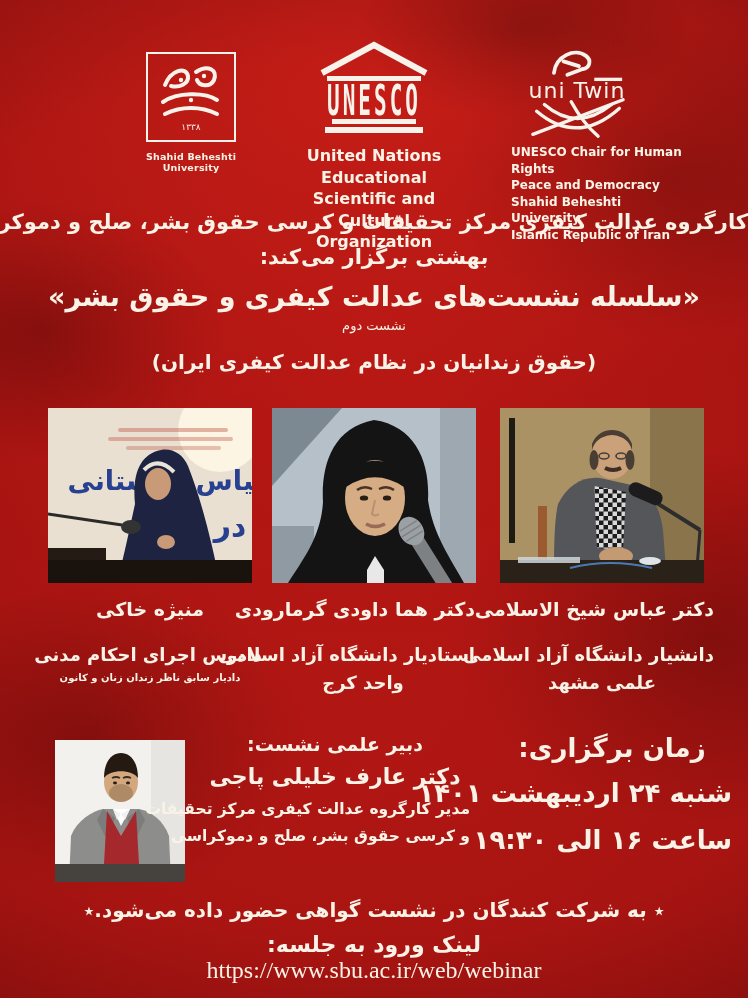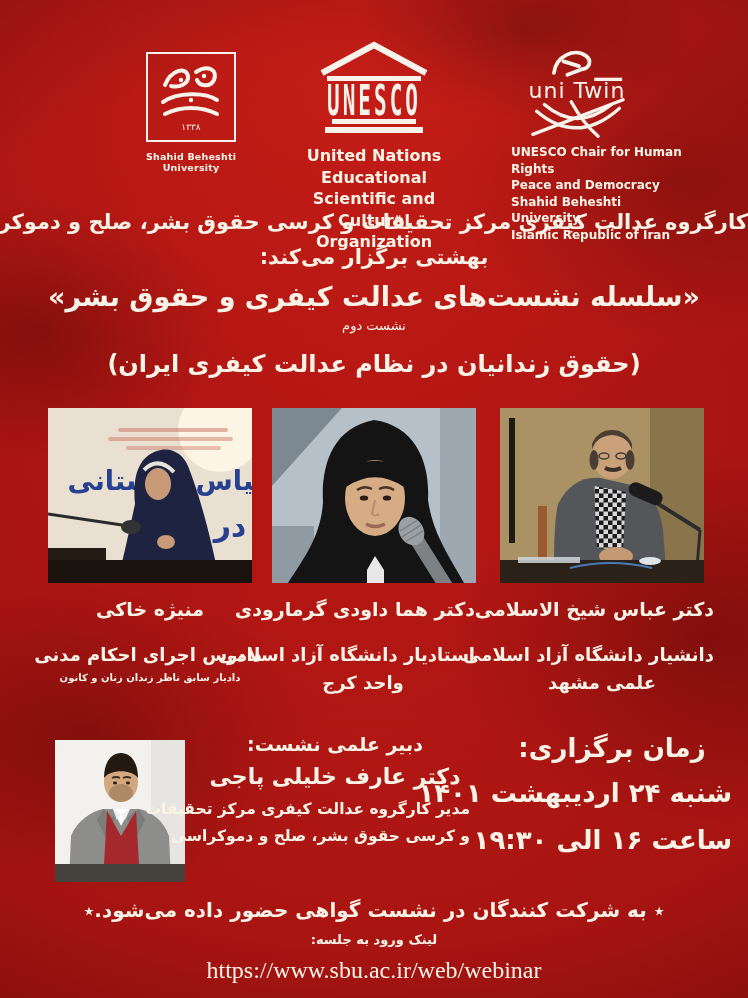--- a/index.html
+++ b/index.html
@@ -21,32 +21,32 @@
   .abs{position:absolute;}
   .fa{color:#f8f3e6;text-align:center;white-space:nowrap;}
   .en{color:#f8f3e6;text-align:center;}
   .w-full{left:0;width:748px;}
   .logo-caption{font-size:9.5px;font-weight:bold;letter-spacing:.2px;}
   .unesco-caption{font-size:16px;font-weight:bold;line-height:1.35;}
   .unitwin-caption{font-size:12px;font-weight:bold;line-height:1.38;text-align:left;}
   .org-line{font-size:21px;font-weight:bold;}
   .series-title{font-size:27px;font-weight:bold;}
   .session-number{font-size:13px;}
-  .topic{font-size:24px;font-weight:bold;}
+  .topic{font-size:20px;font-weight:bold;}
   .cap{width:224px;}
   .cap .name{font-size:19px;font-weight:bold;margin-bottom:24px;}
   .cap .role-lg{font-size:18px;font-weight:bold;margin-bottom:7px;}
   .cap .role-sm{font-size:10px;font-weight:bold;margin-bottom:5px;}
   .sec .heading{font-size:19px;font-weight:bold;margin-bottom:9px;}
   .sec .name{font-size:22px;font-weight:bold;margin-bottom:11px;}
   .sec .role{font-size:15.5px;font-weight:bold;margin-bottom:9px;}
   .sch .heading{font-size:26px;font-weight:bold;margin-bottom:15px;}
   .sch .line{font-size:26px;font-weight:bold;margin-bottom:17px;}
   .foot-note{font-size:20px;font-weight:bold;}
-  .link-label{font-size:13px;font-weight:bold;}
+  .link-label{font-size:22px;font-weight:bold;}
   .link-url{font-family:"Liberation Serif",serif;font-size:24px;}
   .sbu-box{width:86px;height:86px;border:2.5px solid #f7f3ea;margin:0 auto;display:flex;align-items:center;justify-content:center;}
   .photo{display:block;}
 </style>
 </head>
 <body>
 
 <div class="poster">
 
   <div class="abs" style="left:141px;top:52px;width:100px;">

